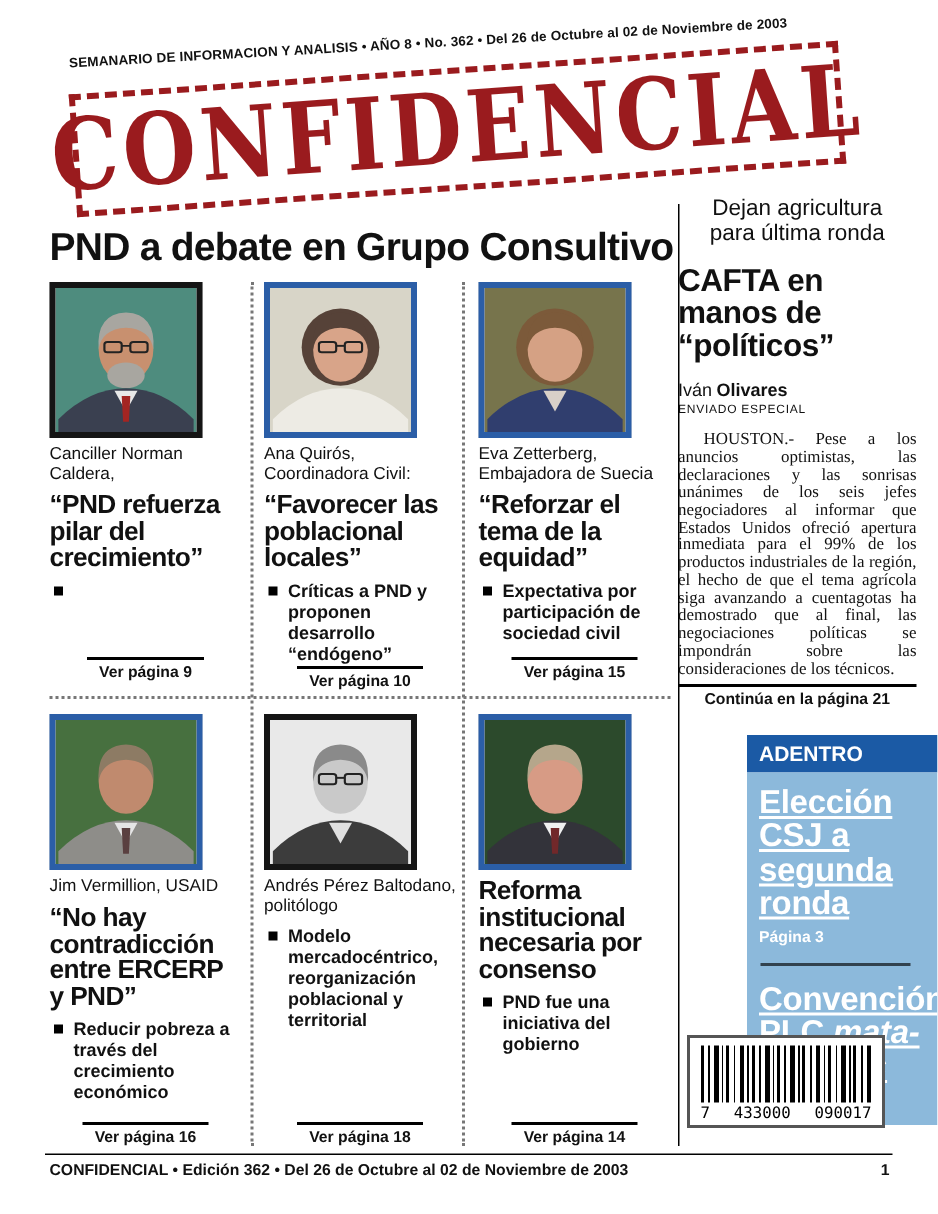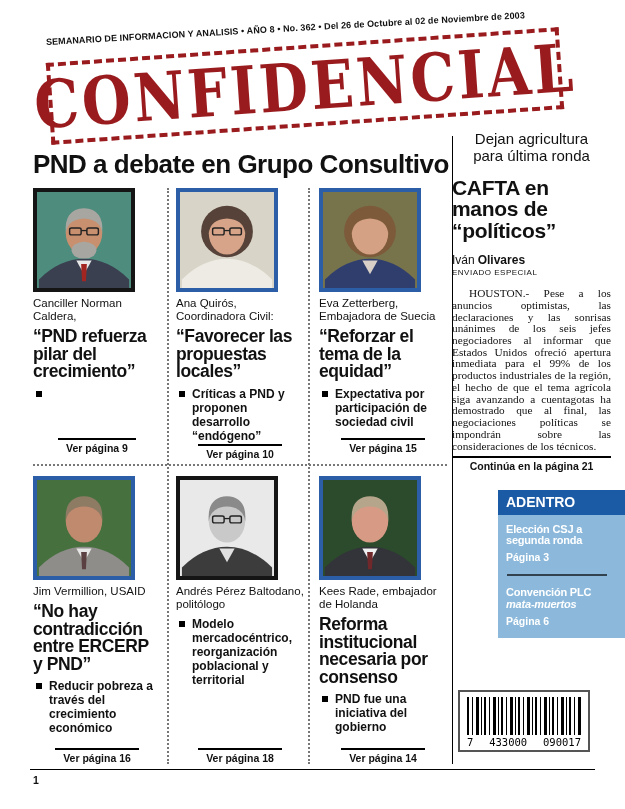--- a/index.html
+++ b/index.html
@@ -60,21 +60,21 @@
   .byline-role { margin-top:1px; font-size:8px; letter-spacing:.5px; }
   .article-body { margin-top:11px; font-family:"Liberation Serif",serif; font-size:11.3px;
                   line-height:1.04; text-align:justify; text-indent:17px; }
   .continuation { margin-top:4px; text-align:center; font-size:10.5px; font-weight:bold;
                   border-top:2px solid #000; padding-top:2px; }
 
   .adentro { position:absolute; left:458px; top:490px; width:132px;margin-left:40px; }
   .adentro-header { background:var(--adentro-header-bg,#1B5AA5); color:#fff; font-weight:bold;
                     font-size:14px; padding:4px 8px 5px; }
   .adentro-body { background:var(--adentro-body-bg,#8CB9DB); color:#fff; padding:9px 8px 11px; }
-  .adentro-headline { font-size:11px; font-weight:bold; line-height:1.02; letter-spacing:-.2px; }
+  .adentro-headline { font-size:22px; font-weight:bold; line-height:1.02; letter-spacing:-.2px;text-decoration:underline; }
   .adentro-headline em { font-style:italic; }
   .adentro-page { margin-top:5px; font-size:10.5px; font-weight:bold; }
   .adentro-divider { border-top:2px solid #32424e; width:100px; margin:11px 0 11px 1px; }
 
   .barcode-box { position:absolute; left:458px; top:690px; width:132px; border:2px solid #555;
                  background:#fff; padding:5px 7px 2px; }
   .barcode-bars { height:38px;
     background:repeating-linear-gradient(90deg,#000 0 2px,#fff 2px 5px,#000 5px 6px,#fff 6px 9px,#000 9px 12px,#fff 12px 14px,#000 14px 15px,#fff 15px 17px); }
   .barcode-digits { display:flex; justify-content:space-between; font-family:"DejaVu Sans Mono",monospace;
                     font-size:10.5px; margin-top:1px; color:#000; }
@@ -141,21 +141,21 @@
               <rect x="34" y="42" width="12" height="8" rx="2"></rect>
               <rect x="52" y="42" width="12" height="8" rx="2"></rect>
               <line x1="46" y1="45" x2="52" y2="45"></line>
             </g>
           <path class="p-torso" d="M2,112 L2,102 Q24,78 49,78 Q74,78 96,102 L96,112 Z"></path>
           <polygon class="p-collar" points="41,80 57,80 49,96"></polygon>
             <polygon class="p-tie" points="46,84 52,84 51,104 47,104"></polygon>
         </svg>
       </div>
       <div class="caption">Ana Quirós, Coordinadora Civil:</div>
-      <div class="story-headline">“Favorecer las propuestas locales”</div>
+      <div class="story-headline">“Favorecer las poblacional locales”</div>
       <div class="bullet-row">
         <span class="bullet-square"></span>
         <span class="bullet-text">Críticas a PND y proponen desarrollo “endógeno”</span>
       </div>
       <div class="page-ref">Ver página 10</div>
     </div>
 
     <div class="story-cell has-longhair" style="--p-border: #2B5EA7; --p-bg: #77744C; --p-skin: #D5A184; --p-hair: #7C5A3A; --p-torso: #303E6E; --p-collar: #D8D0C8;">
       <div class="photo-frame">
         <svg viewBox="0 0 98 112" preserveAspectRatio="none">
@@ -247,21 +247,20 @@
           <g class="p-glasses">
               <rect x="34" y="42" width="12" height="8" rx="2"></rect>
               <rect x="52" y="42" width="12" height="8" rx="2"></rect>
               <line x1="46" y1="45" x2="52" y2="45"></line>
             </g>
           <path class="p-torso" d="M2,112 L2,102 Q24,78 49,78 Q74,78 96,102 L96,112 Z"></path>
           <polygon class="p-collar" points="41,80 57,80 49,96"></polygon>
             <polygon class="p-tie" points="46,84 52,84 51,104 47,104"></polygon>
         </svg>
       </div>
-      <div class="caption">Kees Rade, embajador de Holanda</div>
       <div class="story-headline">Reforma institucional necesaria por consenso</div>
       <div class="bullet-row">
         <span class="bullet-square"></span>
         <span class="bullet-text">PND fue una iniciativa del gobierno</span>
       </div>
       <div class="page-ref">Ver página 14</div>
     </div>
   </div>
 
   <div class="sidebar">
@@ -293,16 +292,17 @@
     <div class="barcode-bars"></div>
     <div class="barcode-digits">
       <span>7</span>
       <span>433000</span>
       <span>090017</span>
     </div>
   </div>
 
   <div class="footer-rule"></div>
   <div class="footer">
+    <span>CONFIDENCIAL • Edición 362 •  Del 26 de Octubre al 02 de Noviembre de 2003</span>
     <span>1</span>
   </div>
 
 </div>
 
 </body></html>

